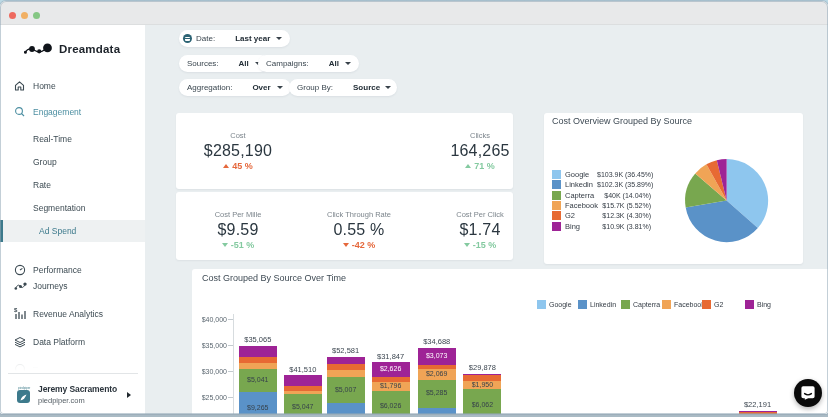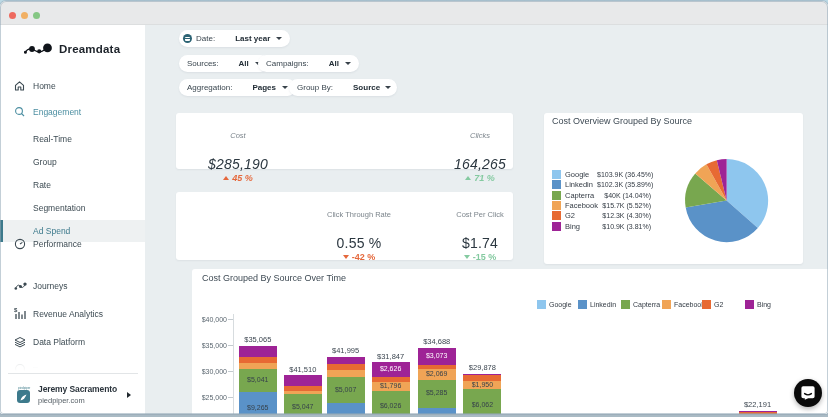--- a/index.html
+++ b/index.html
@@ -10,31 +10,31 @@
 .dot { position:absolute; top:11px; width:7px; height:7px; border-radius:50%; }
 .sidebar { position:absolute; left:0; top:24px; width:145px; height:389px; background:#fff; }
 .logo { position:absolute; left:24px; top:18px; width:32px; height:18px; }
 .logotext { position:absolute; left:59px; top:17.5px; font-size:11.5px; font-weight:bold; color:#1c2229; letter-spacing:.2px; }
 .mi { position:absolute; left:0; width:145px; height:22px; font-size:8.5px; color:#3c4a52; }
 .mi .ic { position:absolute; left:14px; top:50%; transform:translateY(-50%); }
 .mi .tx { position:absolute; left:33px; top:50%; transform:translateY(-50%); white-space:nowrap; }
 .sub .tx { left:33px; }
 .teal { color:#4b8ea1; }
 .active { background:#eef1f2; border-left:3px solid #3d7a8c; }
-.active .tx { left:30px; color:#3d7a8c; }
+.active .tx { left:36px; color:#3d7a8c; }
 .fade { position:absolute; left:0; top:324px; width:145px; height:26px; background:linear-gradient(rgba(255,255,255,0), #fff 85%); }
 .divider { position:absolute; left:8px; top:348px; width:130px; border-top:1px solid #e2e5e7; }
 .profile { position:absolute; left:0; top:350px; width:145px; height:39px; }
 .pill { position:absolute; background:#fff; border-radius:10px; box-shadow:0 1px 2px rgba(50,70,90,.08); font-size:8px; color:#39454e; display:flex; align-items:center; white-space:nowrap; }
 .pill b { color:#222d36; margin-left:20px; }
 .caret { width:0; height:0; border-left:3px solid transparent; border-right:3px solid transparent; border-top:3.5px solid #39434b; margin-left:6px; }
 .card { position:absolute; background:#fff; border-radius:3px; box-shadow:0 1px 2px rgba(50,70,90,.07); }
 .kcol { position:absolute; width:140px; text-align:center; }
 .klab { font-size:7.5px; color:#7c858c; }
-.kval { font-size:14px; color:#2b3740; margin-top:16px; letter-spacing:.2px;}
+.kval { font-size:16px; color:#2b3740; margin-top:2px; letter-spacing:.2px;}
 .kchg { font-size:9px; font-weight:bold; margin-top:1px; display:flex; align-items:center; justify-content:center; gap:3px;}
 .orange { color:#e5683c; }
 .green { color:#84caa0; }
 .tri-u { width:0;height:0;border-left:3.5px solid transparent;border-right:3.5px solid transparent;border-bottom:4px solid currentColor; }
 .tri-d { width:0;height:0;border-left:3.5px solid transparent;border-right:3.5px solid transparent;border-top:4px solid currentColor; }
 .ctitle { position:absolute; font-size:9px; color:#3e4a54; }
 .plrow { position:absolute; font-size:7.5px; color:#333b44; height:9px; line-height:9px; }
 .plsq { position:absolute; left:0; top:0; width:9px; height:9px; }
 .plname { position:absolute; left:13px; top:0; }
 .plval { position:absolute; left:45px; top:0; width:54px; text-align:right; white-space:nowrap; font-size:7px; }
@@ -86,21 +86,21 @@
       </div>
     <div class="mi sub" style="top:149px;">
         <span class="tx">Rate</span>
       </div>
     <div class="mi sub" style="top:172px;">
         <span class="tx">Segmentation</span>
       </div>
     <div class="mi sub active" style="top:195px;">
         <span class="tx">Ad Spend</span>
       </div>
-    <div class="mi" style="top:208px;text-align:right;">
+    <div class="mi" style="top:234px;text-align:right;">
       <svg class="ic" width="12" height="12" viewBox="0 0 12 12">
           <circle cx="6" cy="6" r="4.6" fill="none" stroke="#3c4a52" stroke-width="1.1"></circle>
           <path d="M6 6 L8.4 4.4" stroke="#3c4a52" stroke-width="1.1"></path>
         </svg>
       <span class="tx">Performance</span>
     </div>
     <div class="mi" style="top:250px;">
       <svg class="ic" width="13" height="11" viewBox="0 0 13 11">
           <path d="M1.5 8 C3.5 4,5 4,6.5 6 C8 8,9.5 7,11.5 3.5" stroke="#3c4a52" stroke-width="1" fill="none"></path>
           <circle cx="1.8" cy="8" r="1.3" fill="#3c4a52"></circle>
@@ -145,37 +145,42 @@
 
   <div class="pill" style="left:179px; top:29px; height:17px; padding:0 8px 0 4px;">
     <span style="display:inline-block; width:9px; height:9px; border-radius:50%; background:#2c6374; position:relative; margin-right:4px;">
       <span style="position:absolute; left:2px; top:2.5px; width:5px; height:4.5px; background:#fff; border-radius:1px;"></span>
       <span style="position:absolute; left:2px; top:4px; width:5px; height:1.2px; background:#2c6374;"></span>
     </span>
     Date:<b>Last year</b><span class="caret"></span>
   </div>
   <div class="pill" style="left:179px; top:54px; height:17px; padding:0 8px;">Sources:<b>All</b><span class="caret"></span></div>
   <div class="pill" style="left:258px; top:54px; height:17px; padding:0 8px;">Campaigns:<b>All</b><span class="caret"></span></div>
-  <div class="pill" style="left:179px; top:78px; height:17px; padding:0 8px;">Aggregation:<b>Pages</b><span class="caret"></span></div>
+  <div class="pill" style="left:179px; top:78px; height:17px; padding:0 8px;">Aggregation:<b>Over</b><span class="caret"></span></div>
   <div class="pill" style="left:289px; top:78px; height:17px; padding:0 6px 0 8px;">Group By:<b>Source</b><span class="caret" style="margin-left:5px;"></span></div>
 
-  <div class="card" style="left:176px; top:112px; width:337px; height:56px;font-style:italic;">
+  <div class="card" style="left:176px; top:112px; width:337px; height:76px;">
     <div class="kcol" style="left:-8px; top:17.5px;">
         <div class="klab">Cost</div>
         <div class="kval">$285,190</div>
         <div class="kchg orange"><span class="tri-u"></span>45 %</div>
       </div>
     <div class="kcol" style="left:234px; top:17.5px;">
         <div class="klab">Clicks</div>
         <div class="kval">164,265</div>
         <div class="kchg green"><span class="tri-u"></span>71 %</div>
       </div>
   </div>
 
   <div class="card" style="left:176px; top:191px; width:337px; height:68px;">
+    <div class="kcol" style="left:-8px; top:17.5px;">
+        <div class="klab">Cost Per Mille</div>
+        <div class="kval">$9.59</div>
+        <div class="kchg green"><span class="tri-d"></span>-51 %</div>
+      </div>
     <div class="kcol" style="left:113px; top:17.5px;">
         <div class="klab">Click Through Rate</div>
         <div class="kval">0.55 %</div>
         <div class="kchg orange"><span class="tri-d"></span>-42 %</div>
       </div>
     <div class="kcol" style="left:234px; top:17.5px;">
         <div class="klab">Cost Per Click</div>
         <div class="kval">$1.74</div>
         <div class="kchg green"><span class="tri-d"></span>-15 %</div>
       </div>
@@ -270,21 +275,21 @@
   <div class="seg" style="left:238.8px; top:368.2px; height:23.0px; background:#78a74f;"></div>
   <div class="slab" style="left:238.8px; top:374.9px; color:#37424b;">$5,041</div>
   <div class="seg" style="left:238.8px; top:390.5px; height:27.2px; background:#5a92c8;"></div>
   <div class="slab" style="left:238.8px; top:402.8px; color:#37424b;">$9,265</div>
   <div class="tlab" style="left:272.8px; top:363.7px;">$41,510</div>
   <div class="seg" style="left:283.8px; top:374.2px; height:11.8px; background:#9e2396;"></div>
   <div class="seg" style="left:283.8px; top:385.3px; height:4.9px; background:#e76a33;"></div>
   <div class="seg" style="left:283.8px; top:389.5px; height:3.8px; background:#f0a456;"></div>
   <div class="seg" style="left:283.8px; top:392.6px; height:25.1px; background:#78a74f;"></div>
   <div class="slab" style="left:283.8px; top:401.8px; color:#37424b;">$5,047</div>
-  <div class="tlab" style="left:315.6px; top:345.2px;">$41,995</div>
+  <div class="tlab" style="left:315.6px; top:345.2px;">$52,581</div>
   <div class="seg" style="left:326.6px; top:355.7px; height:7.9px; background:#9e2396;"></div>
   <div class="seg" style="left:326.6px; top:362.9px; height:6.3px; background:#e76a33;"></div>
   <div class="seg" style="left:326.6px; top:368.5px; height:7.9px; background:#f0a456;"></div>
   <div class="seg" style="left:326.6px; top:375.7px; height:27.3px; background:#78a74f;"></div>
   <div class="slab" style="left:326.6px; top:384.5px; color:#37424b;">$5,007</div>
   <div class="seg" style="left:326.6px; top:402.3px; height:15.4px; background:#5a92c8;"></div>
   <div class="tlab" style="left:360.6px; top:350.7px;">$31,847</div>
   <div class="seg" style="left:371.6px; top:361.2px; height:15.7px; background:#9e2396;"></div>
   <div class="slab" style="left:371.6px; top:364.2px; color:#fff;">$2,626</div>
   <div class="seg" style="left:371.6px; top:376.2px; height:5.1px; background:#e76a33;"></div>

